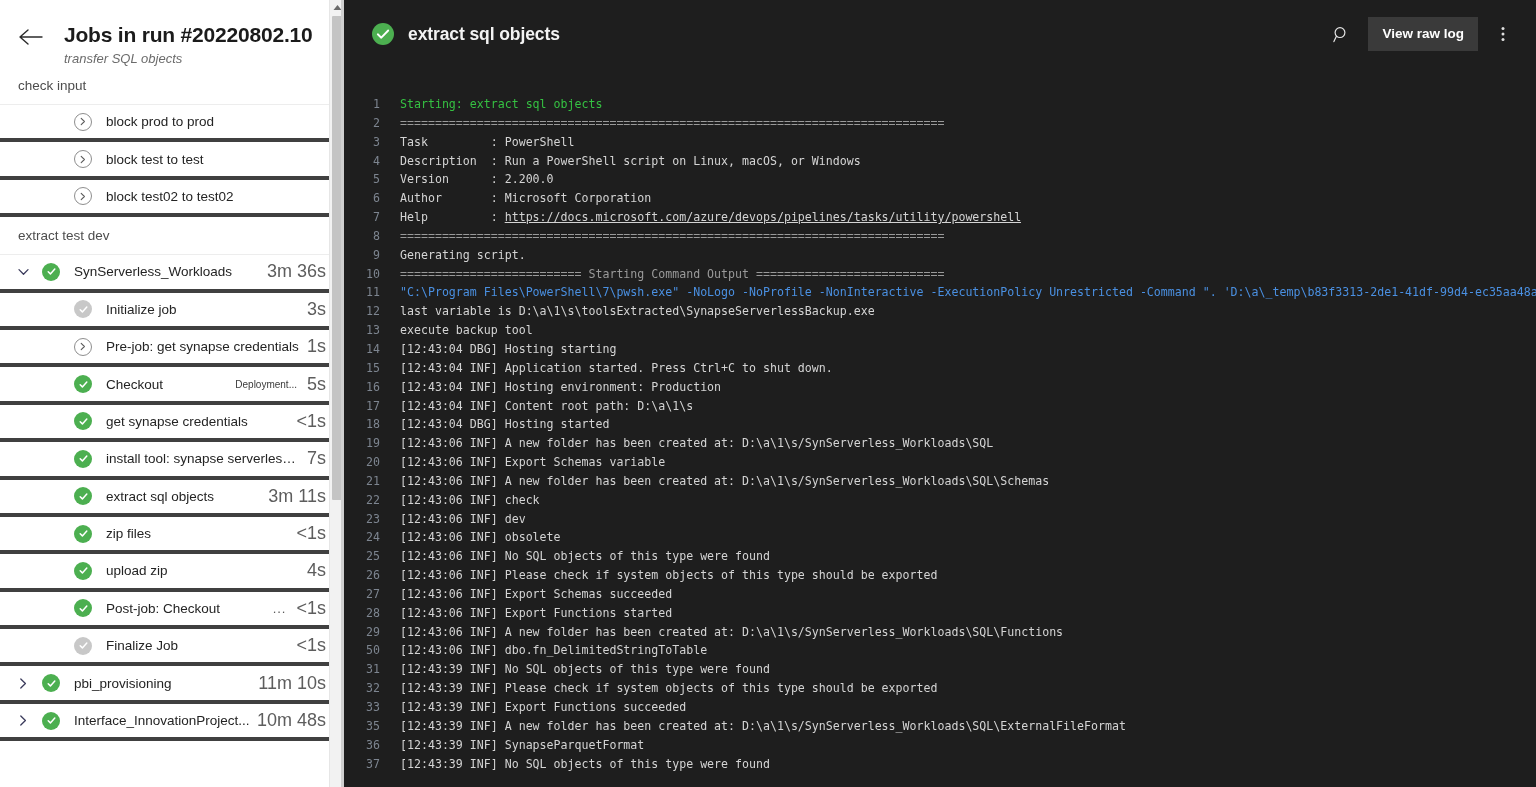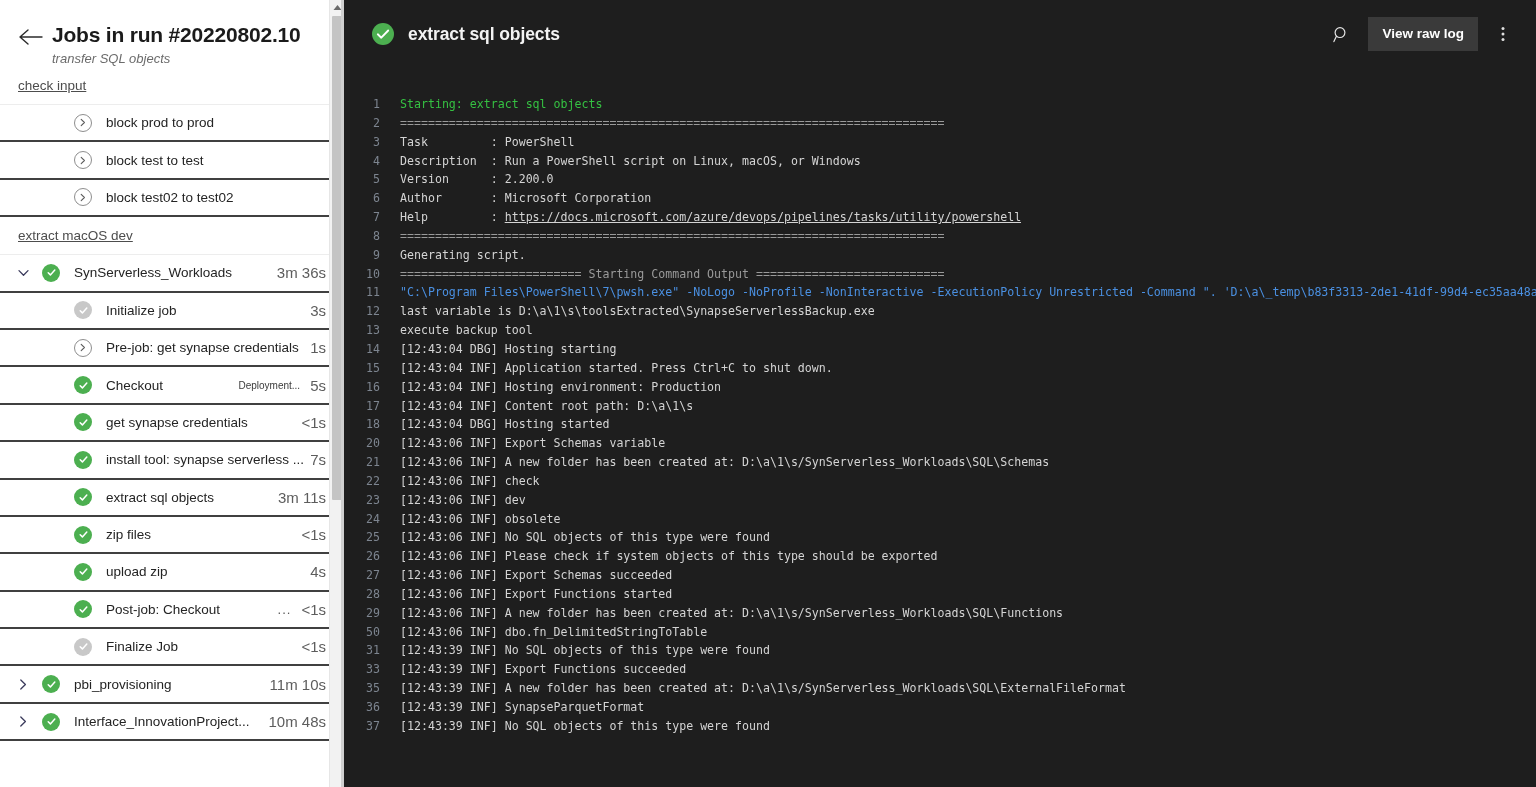--- a/index.html
+++ b/index.html
@@ -20,37 +20,37 @@
     overflow: hidden;
     flex: 0 0 344px;
   }
   .sb-header { padding: 22px 0 0 0; }
   .sb-title-row { display: flex; align-items: flex-start; padding: 0 16px 0 18px; }
   .back-arrow {
     width: 28px; height: 28px; flex: 0 0 28px;
     position: relative; cursor: pointer; margin-top: 6px;
   }
   .back-arrow svg { display:block; }
-  .sb-title-block { margin-left: 6px; }
+  .sb-title-block { margin-left: 18px; }
   .sb-title {
     font-size: 21px; color: #1b1b1b; font-weight: 600;
     letter-spacing: -0.2px; line-height: 26px;
   }
   .sb-subtitle {
     font-size: 13px; color: #6b6b6b; margin-top: 3px; line-height: 16px; font-style: italic;
   }
   .sb-section {
     font-size: 13.5px; color: #4d4d4d;
-    padding: 0 8px 0 18px; height: 37px; display: flex; align-items: center; text-decoration: underline;
+    padding: 0 8px 0 18px; height: 37px; display: flex; align-items: center;
   }
   .sb-list { border-top: 1px solid #ededed; }
   .row {
     height: 37.4px;
     display: flex; align-items: center;
-    border-bottom: 2px solid #404040;
+    border-bottom: 4px solid #404040;
     font-size: 13.5px; color: #242424;
     cursor: pointer; position: relative;
     background: #fff;
   }
   .row .chev {
     width: 18px; flex: 0 0 18px; margin-left: 14px;
     display: flex; align-items: center; justify-content: center;
     color: #4a4a6a;
   }
   .row .chev.blank { visibility: hidden; }
@@ -60,21 +60,21 @@
   }
   .row.indent .statusicon { margin-left: 42px; }
   .row .label {
     margin-left: 14px; flex: 1 1 auto;
     white-space: nowrap; overflow: hidden; text-overflow: ellipsis;
     padding-right: 6px;
   }
   .row .extra { color: #3b3b3b; font-size: 10px; margin-right: 10px; white-space: nowrap; }
   .row .ellipsis { color: #5a5a5a; font-size: 13px; margin-right: 10px; letter-spacing:1px; }
   .row .dur {
-    color: #5d5d5d; font-size: 15px; text-align: left;
+    color: #5d5d5d; font-size: 18px; text-align: left;
     margin-right: 18px; white-space: nowrap;
   }
 
   
   .ico-circle {
     width: 18px; height: 18px; border-radius: 50%;
     display: flex; align-items: center; justify-content: center;
   }
   .ico-success { background: #4caf50; }
   .ico-skipped { background: #c8c8c8; }
@@ -209,21 +209,21 @@
               <span class="ico-pending">
                 <svg width="8" height="9" viewBox="0 0 8 9" aria-hidden="true">
                   <path d="M2.2 1.4 L5.4 4.5 L2.2 7.6" stroke="#5a5a5a" stroke-width="1.1" fill="none" stroke-linecap="round" stroke-linejoin="round"></path>
                 </svg>
               </span>
             </span>
             <span class="label">block test02 to test02</span>
             <span class="dur"></span>
           </div>
         </div>
-        <div class="sb-section">extract macOS dev</div>
+        <div class="sb-section">extract test dev</div>
         <div class="sb-list">
           <div class="row">
             <span class="chev">
               <svg width="11" height="8" viewBox="0 0 11 8" aria-hidden="true">
                 <path d="M1 1.6 L5.5 6.2 L10 1.6" stroke="#3b3b5c" stroke-width="1.3" fill="none" stroke-linecap="round" stroke-linejoin="round"></path>
               </svg>
             </span>
             <span class="statusicon">
               <span class="ico-circle ico-success">
                 <svg class="ico-check" width="11" height="11" viewBox="0 0 11 11" aria-hidden="true">
@@ -441,31 +441,33 @@
         <div class="logline"><span class="ln">9</span><span class="lt">Generating script.</span></div>
         <div class="logline"><span class="ln">10</span><span class="lt c-gray">========================== Starting Command Output ===========================</span></div>
         <div class="logline"><span class="ln">11</span><span class="lt c-blue">"C:\Program Files\PowerShell\7\pwsh.exe" -NoLogo -NoProfile -NonInteractive -ExecutionPolicy Unrestricted -Command ". 'D:\a\_temp\b83f3313-2de1-41df-99d4-ec35aa48a924.ps1'"</span></div>
         <div class="logline"><span class="ln">12</span><span class="lt">last variable is D:\a\1\s\toolsExtracted\SynapseServerlessBackup.exe</span></div>
         <div class="logline"><span class="ln">13</span><span class="lt">execute backup tool</span></div>
         <div class="logline"><span class="ln">14</span><span class="lt">[12:43:04 DBG] Hosting starting</span></div>
         <div class="logline"><span class="ln">15</span><span class="lt">[12:43:04 INF] Application started. Press Ctrl+C to shut down.</span></div>
         <div class="logline"><span class="ln">16</span><span class="lt">[12:43:04 INF] Hosting environment: Production</span></div>
         <div class="logline"><span class="ln">17</span><span class="lt">[12:43:04 INF] Content root path: D:\a\1\s</span></div>
         <div class="logline"><span class="ln">18</span><span class="lt">[12:43:04 DBG] Hosting started</span></div>
+        <div class="logline"><span class="ln">19</span><span class="lt">[12:43:06 INF] A new folder has been created at: D:\a\1\s/SynServerless_Workloads\SQL</span></div>
         <div class="logline"><span class="ln">20</span><span class="lt">[12:43:06 INF] Export Schemas variable</span></div>
         <div class="logline"><span class="ln">21</span><span class="lt">[12:43:06 INF] A new folder has been created at: D:\a\1\s/SynServerless_Workloads\SQL\Schemas</span></div>
         <div class="logline"><span class="ln">22</span><span class="lt">[12:43:06 INF] check</span></div>
         <div class="logline"><span class="ln">23</span><span class="lt">[12:43:06 INF] dev</span></div>
         <div class="logline"><span class="ln">24</span><span class="lt">[12:43:06 INF] obsolete</span></div>
         <div class="logline"><span class="ln">25</span><span class="lt">[12:43:06 INF] No SQL objects of this type were found</span></div>
         <div class="logline"><span class="ln">26</span><span class="lt">[12:43:06 INF] Please check if system objects of this type should be exported</span></div>
         <div class="logline"><span class="ln">27</span><span class="lt">[12:43:06 INF] Export Schemas succeeded</span></div>
         <div class="logline"><span class="ln">28</span><span class="lt">[12:43:06 INF] Export Functions started</span></div>
         <div class="logline"><span class="ln">29</span><span class="lt">[12:43:06 INF] A new folder has been created at: D:\a\1\s/SynServerless_Workloads\SQL\Functions</span></div>
         <div class="logline"><span class="ln">50</span><span class="lt">[12:43:06 INF] dbo.fn_DelimitedStringToTable</span></div>
         <div class="logline"><span class="ln">31</span><span class="lt">[12:43:39 INF] No SQL objects of this type were found</span></div>
+        <div class="logline"><span class="ln">32</span><span class="lt">[12:43:39 INF] Please check if system objects of this type should be exported</span></div>
         <div class="logline"><span class="ln">33</span><span class="lt">[12:43:39 INF] Export Functions succeeded</span></div>
         <div class="logline"><span class="ln">35</span><span class="lt">[12:43:39 INF] A new folder has been created at: D:\a\1\s/SynServerless_Workloads\SQL\ExternalFileFormat</span></div>
         <div class="logline"><span class="ln">36</span><span class="lt">[12:43:39 INF] SynapseParquetFormat</span></div>
         <div class="logline"><span class="ln">37</span><span class="lt">[12:43:39 INF] No SQL objects of this type were found</span></div>
       </div>
   </div>
 </div>
 
 </body></html>

